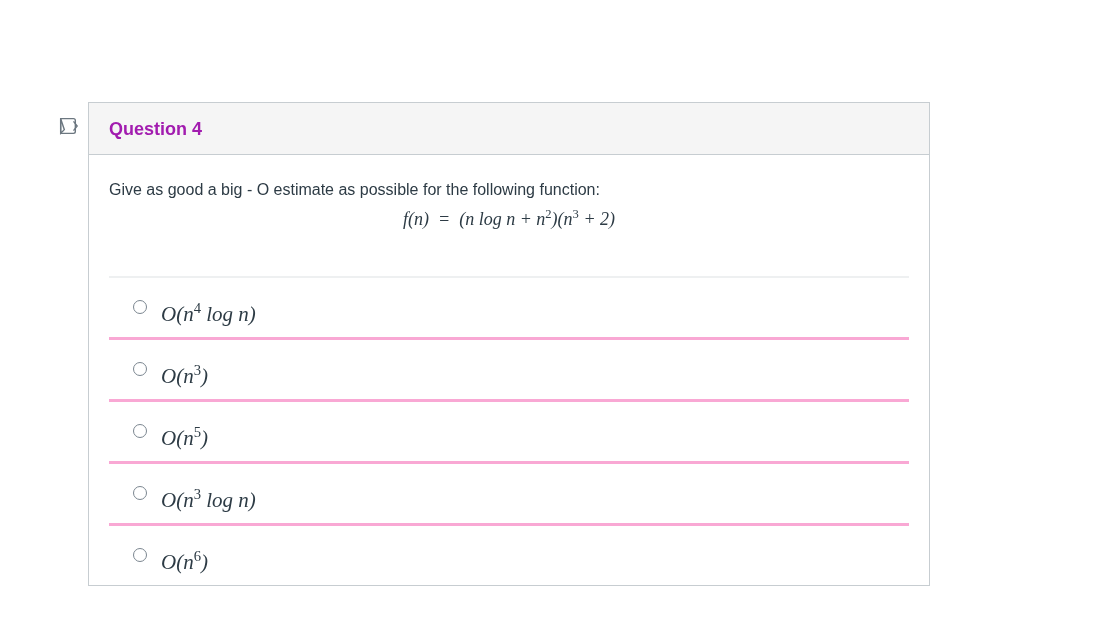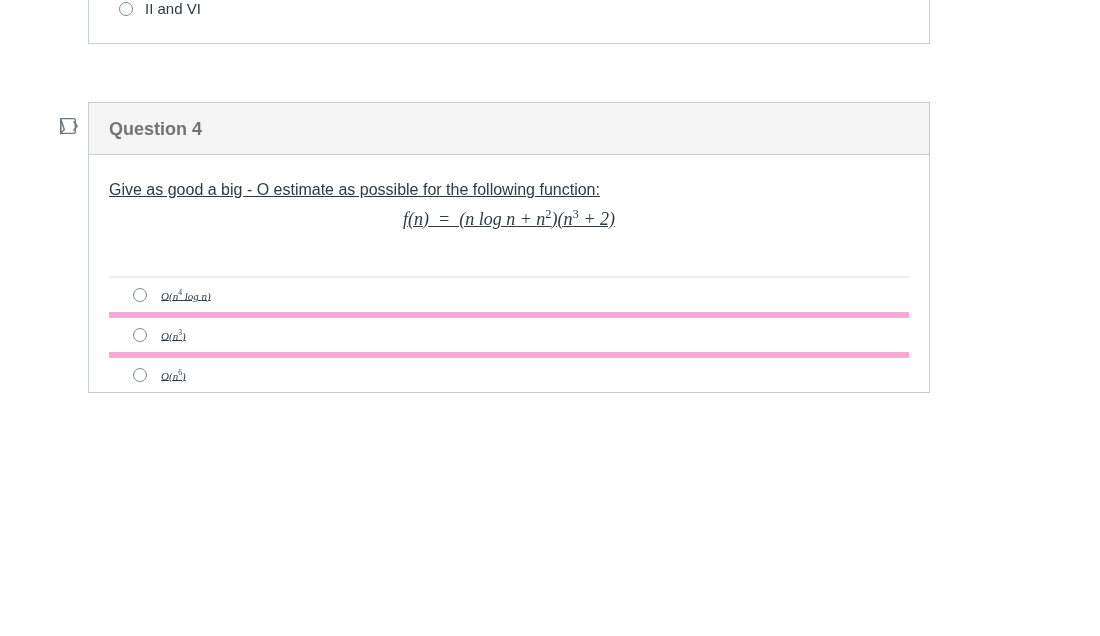--- a/index.html
+++ b/index.html
@@ -51,25 +51,24 @@
     border:1px solid #c7cdd1;
     box-sizing:border-box;
     background:#fff;
   }
   .card-header{
     background:#f5f5f5;
     border-bottom:1px solid #c7cdd1;
     padding:16px 20px 14px 20px;
     font-weight:700;
     font-size:18px;
-    color:#737373;
+    color:#a21caf;
   }
   .card-body{
     padding:24px 20px 0 20px;
-    text-decoration:underline;
   }
   .prompt{
     color:#2d3b45;
     font-size:16px;
     line-height:1.35;
     margin-bottom:6px;
   }
   .formula{
     text-align:center;
     font-family:"Times New Roman",serif;
@@ -78,55 +77,50 @@
     color:#2d3b45;
     margin-bottom:46px;
   }
   .options{
     border-top:1px solid #eef0f1;
   }
   .option-row{
     display:flex;
     align-items:center;
     gap:14px;
-    border-top:6px solid #f9a8d4;
+    border-top:3px solid #f9a8d4;
     padding:10px 0 10px 24px;
   }
   .options .option-row:first-child{
     border-top:1px solid #eef0f1;
   }
   .math{
     font-family:"Times New Roman",serif;
     font-style:italic;
-    font-size:11px;
+    font-size:21px;
     color:#2d3b45;
+    margin-top:12px;
   }
   sup{font-size:0.7em;vertical-align:super;font-style:normal;}
   .big-o{
     font-style:normal;
     font-family:"Helvetica Neue",Helvetica,Arial,sans-serif;
   }
   .bookmark{
     position:absolute;
     left:57px;
     top:115px;
   }
   .bookmark svg{display:block;}
 </style>
 </head>
 <body>
 
 <div class="page">
 
-  <div class="prev-card">
-    <div class="prev-option">
-      <span class="radio"></span>
-      <span>II and VI</span>
-    </div>
-  </div>
 
   <div class="bookmark">
     <svg width="22" height="22" viewBox="0 0 24 24" fill="none" stroke="#6c7780" stroke-width="1.5">
       <path d="M4 4 h14 a2 2 0 0 1 2 2 v12 a2 2 0 0 1 -2 2 h-14 z"></path>
       <path d="M4 4 v16 l4 -4 z" fill="none"></path>
       <path d="M20 12 l4 0" stroke="none"></path>
       <path d="M18 7 l4 5 l-4 5" fill="none" stroke="#6c7780"></path>
     </svg>
   </div>
 
@@ -145,22 +139,30 @@
         <div class="option-row">
           <span class="radio"></span>
           <span class="math"><span style="font-style:italic;">O</span>(<span style="font-style:italic;">n</span><sup>4</sup> log <span style="font-style:italic;">n</span>)</span>
         </div>
 
         <div class="option-row">
           <span class="radio"></span>
           <span class="math"><span style="font-style:italic;">O</span>(<span style="font-style:italic;">n</span><sup>3</sup>)</span>
         </div>
 
+        <div class="option-row">
+          <span class="radio"></span>
+          <span class="math"><span style="font-style:italic;">O</span>(<span style="font-style:italic;">n</span><sup>5</sup>)</span>
+        </div>
 
 
+        <div class="option-row">
+          <span class="radio"></span>
+          <span class="math"><span style="font-style:italic;">O</span>(<span style="font-style:italic;">n</span><sup>3</sup> log <span style="font-style:italic;">n</span>)</span>
+        </div>
 
         <div class="option-row" style="border-bottom:none;">
           <span class="radio"></span>
           <span class="math"><span style="font-style:italic;">O</span>(<span style="font-style:italic;">n</span><sup>6</sup>)</span>
         </div>
 
       </div>
     </div>
   </div>
 

